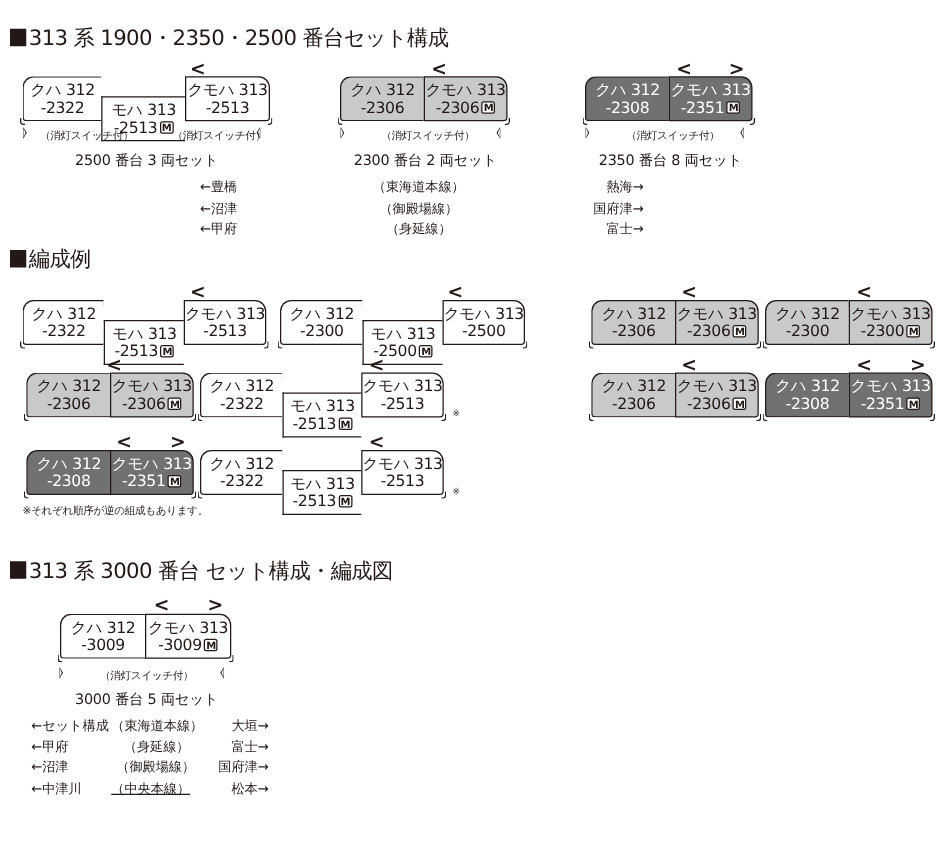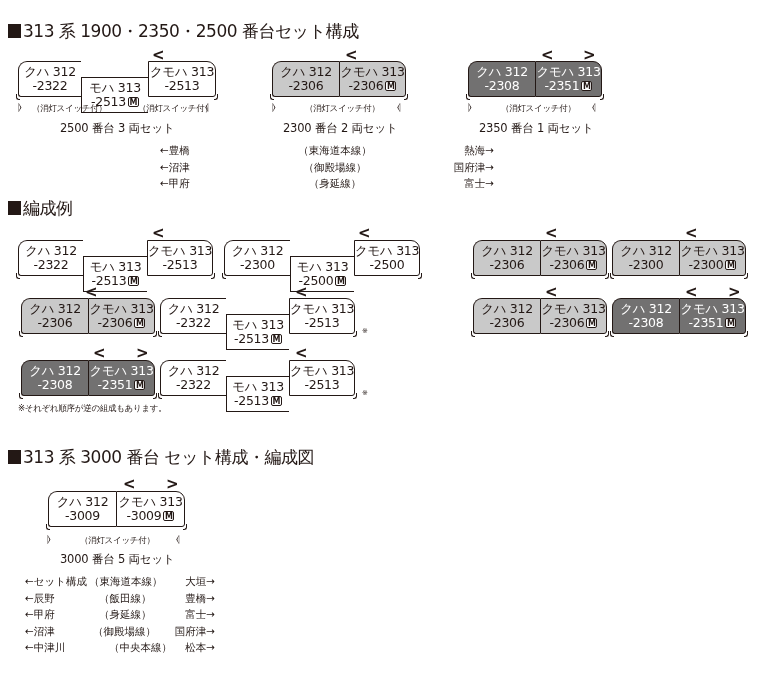--- a/index.html
+++ b/index.html
@@ -110,22 +110,22 @@
   <div class="car dark last" style="left:67px; width:67px;">
     <span class="num">クモハ 313</span>
     <span class="num"><span>-2351</span><span class="m">M</span></span>
   </div>
   <div class="foot-l"></div>
     <div class="foot-r"></div>
 </div>
 <span class="light-icon" style="left:468px; top:101px;">⦊</span>
 <span class="small" style="left:501px; top:103px;">（消灯スイッチ付）</span>
 <span class="light-icon" style="left:592px; top:101px;">⦉</span>
-<div class="label" style="left:479px; top:121px;">2350 番台 1 両セット</div>
-<div class="lines" style="left:448px; top:142px; text-align:right; width:46px;">
+<div class="label" style="left:479px; top:121px;">2350 番台 8 両セット</div>
+<div class="lines" style="left:469px; top:142px; text-align:right; width:46px;">
   <div>熱海→</div>
   <div>国府津→</div>
   <div>富士→</div>
 </div>
 
 <div class="heading" style="left:8px; top:198px;">
   <span class="sq"></span><span>編成例</span>
 </div>
 
 <div class="panto" style="left:152px; top:226px;">&lt;</div>
@@ -307,32 +307,27 @@
 <span class="light-icon" style="left:176px; top:533px;">⦉</span>
 <div class="label" style="left:60px; top:552px;">3000 番台 5 両セット</div>
 
 <div style="position:absolute; left:25px; top:573px; width:190px;">
   <div class="lines" style="position:relative; height:16.5px;">
     <span style="position:absolute; left:0;">←セット構成</span>
     <span style="position:absolute; left:64px;">（東海道本線）</span>
     <span style="position:absolute; right:0;">大垣→</span>
   </div>
   <div class="lines" style="position:relative; height:16.5px;">
-    <span style="position:absolute; left:0;">←辰野</span>
-    <span style="position:absolute; left:74px;">（飯田線）</span>
-    <span style="position:absolute; right:0;">豊橋→</span>
-  </div>
-  <div class="lines" style="position:relative; height:16.5px;">
     <span style="position:absolute; left:0;">←甲府</span>
     <span style="position:absolute; left:74px;">（身延線）</span>
     <span style="position:absolute; right:0;">富士→</span>
   </div>
   <div class="lines" style="position:relative; height:16.5px;">
     <span style="position:absolute; left:0;">←沼津</span>
     <span style="position:absolute; left:68px;">（御殿場線）</span>
     <span style="position:absolute; right:0;">国府津→</span>
   </div>
   <div class="lines" style="position:relative; height:16.5px;">
     <span style="position:absolute; left:0;">←中津川</span>
-    <span style="position:absolute; left:84px;">（中央本線）</span>
+    <span style="position:absolute; left:64px;text-decoration:underline;">（中央本線）</span>
     <span style="position:absolute; right:0;">松本→</span>
   </div>
 </div>
 
 </body></html>

